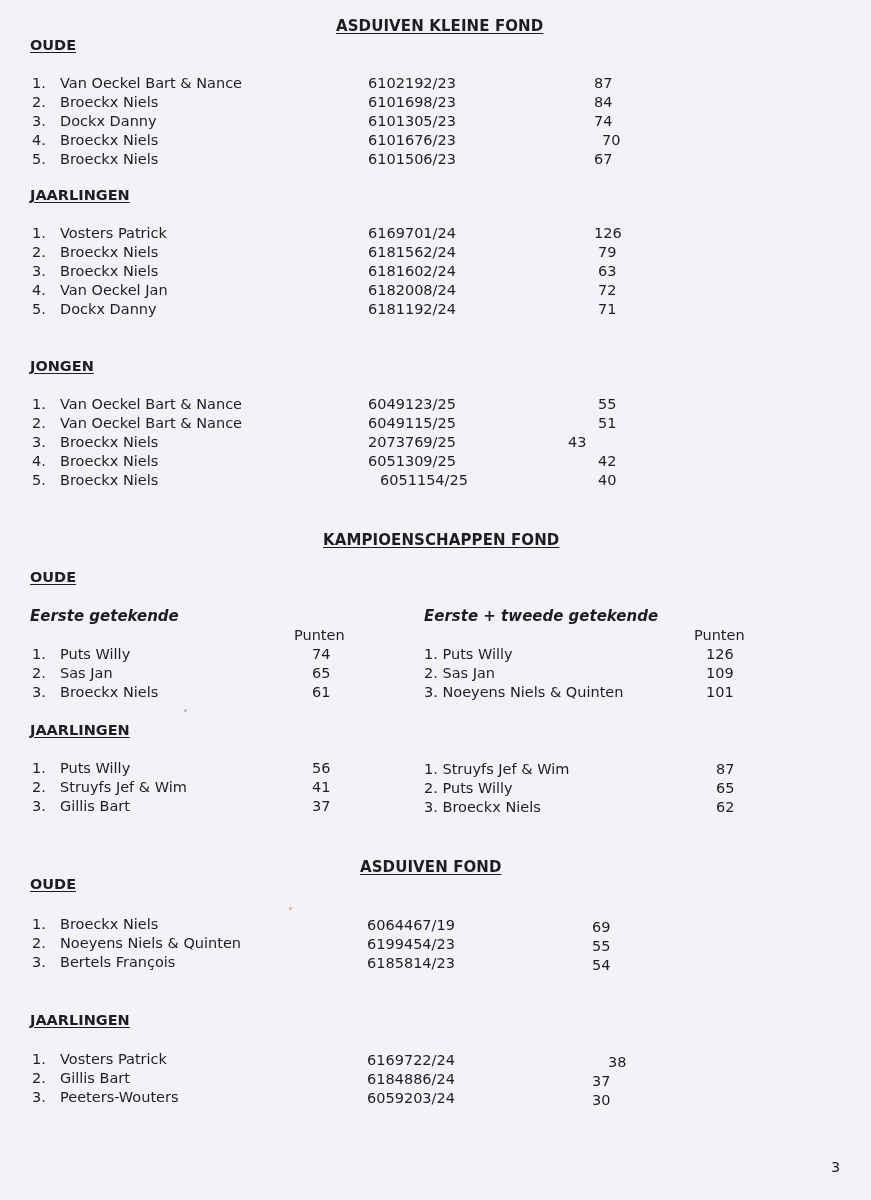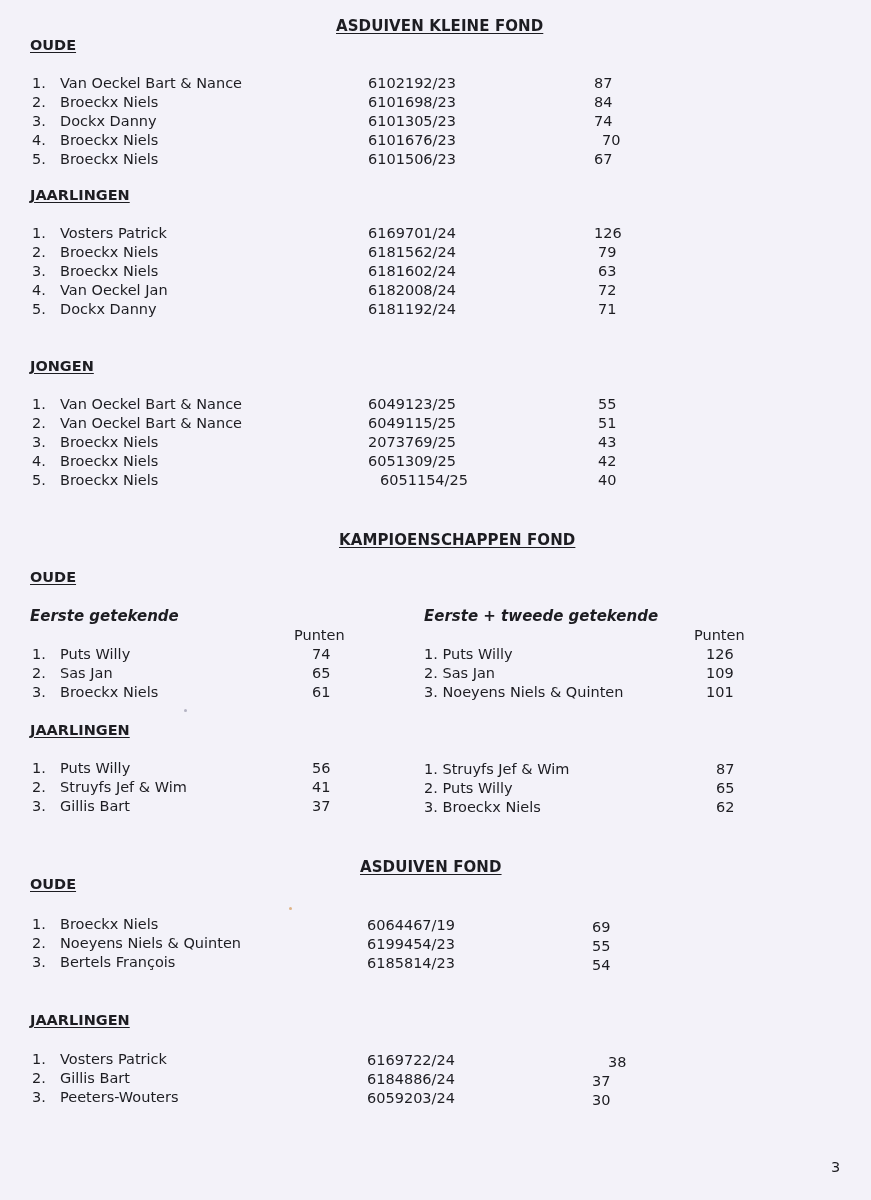--- a/index.html
+++ b/index.html
@@ -132,38 +132,38 @@
         <span class="name">Van Oeckel Bart &amp; Nance</span>
       </div>
     <div class="cell" style="left:368px; top:414px;">6049115/25</div>
     <div class="cell" style="left:598px; top:414px;">51</div>
 
     <div class="row" style="left:32px; top:433px;">
         <span class="num">3.</span>
         <span class="name">Broeckx Niels</span>
       </div>
     <div class="cell" style="left:368px; top:433px;">2073769/25</div>
-    <div class="cell" style="left:598px; top:433px;">43</div>
+    <div class="cell" style="left:568px; top:433px;">43</div>
 
     <div class="row" style="left:32px; top:452px;">
         <span class="num">4.</span>
         <span class="name">Broeckx Niels</span>
       </div>
     <div class="cell" style="left:368px; top:452px;">6051309/25</div>
     <div class="cell" style="left:598px; top:452px;">42</div>
 
     <div class="row" style="left:32px; top:471px;">
         <span class="num">5.</span>
         <span class="name">Broeckx Niels</span>
       </div>
     <div class="cell" style="left:380px; top:471px;">6051154/25</div>
     <div class="cell" style="left:598px; top:471px;">40</div>
   </div>
 
-  <div class="abs title" style="left:323px; top:531px;margin-left:16px;">KAMPIOENSCHAPPEN FOND</div>
+  <div class="abs title" style="left:323px; top:531px;">KAMPIOENSCHAPPEN FOND</div>
 
   <div class="abs cat" style="left:30px; top:569px;">OUDE</div>
 
   <div class="abs sub" style="left:30px; top:607px;">Eerste getekende</div>
   <div class="abs sub" style="left:424px; top:607px;">Eerste + tweede getekende</div>
 
   <div class="cell" style="left:294px; top:626px;">Punten</div>
   <div class="cell" style="left:694px; top:626px;">Punten</div>
 
   <div>

